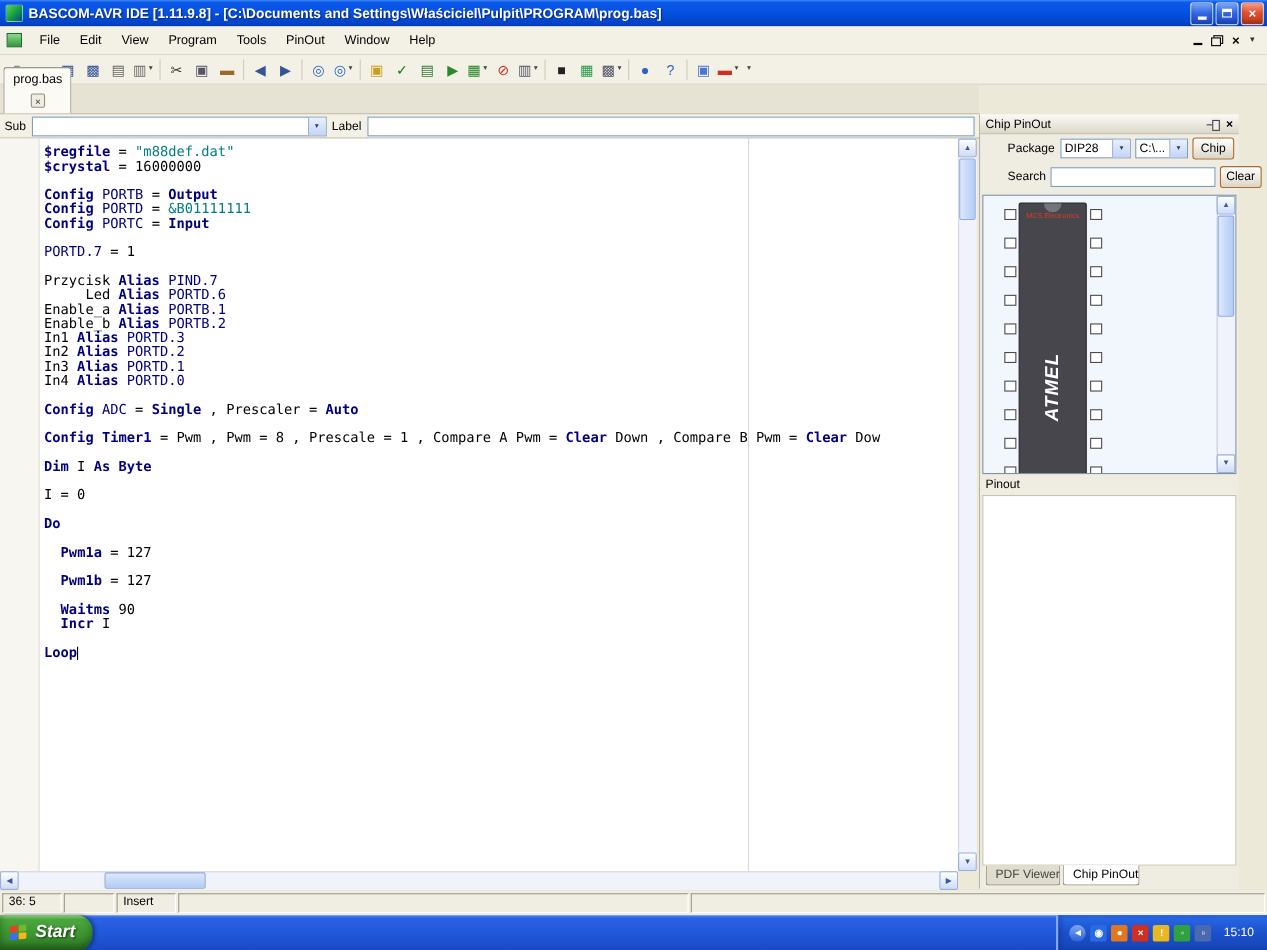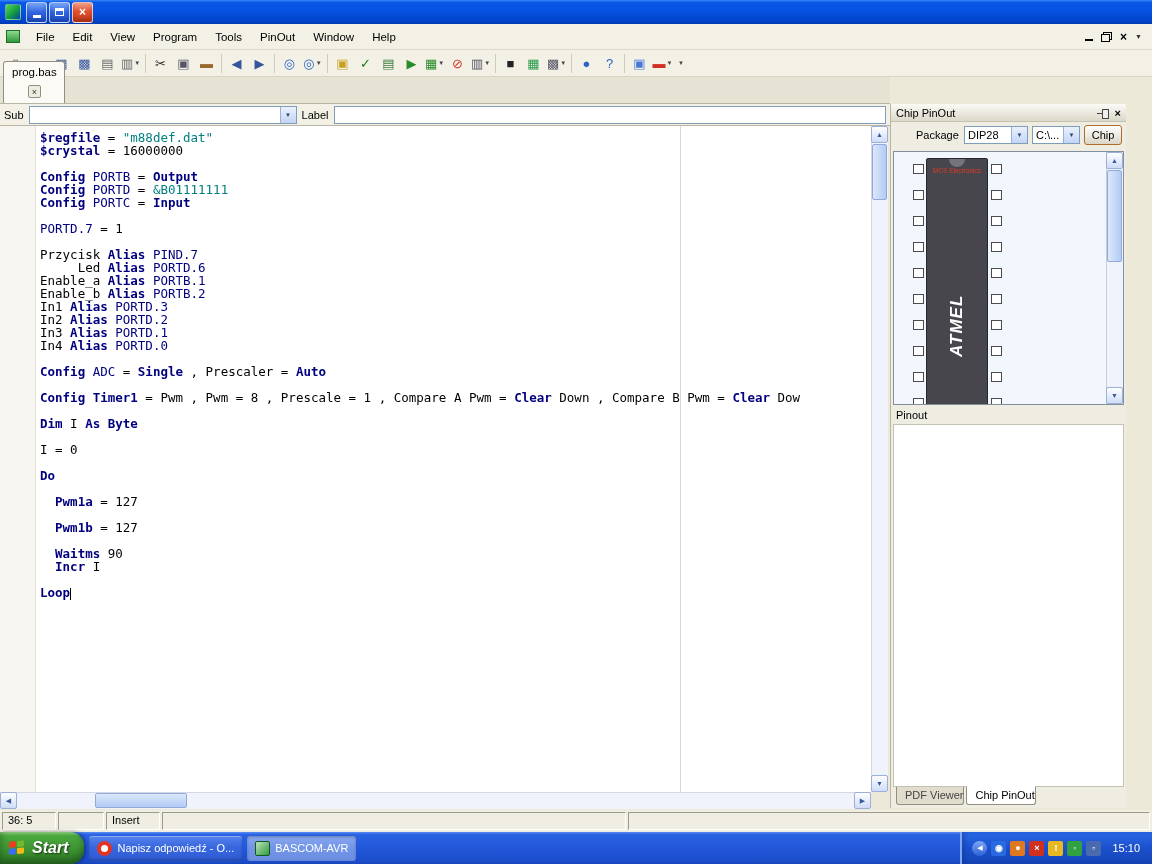--- a/index.html
+++ b/index.html
@@ -156,20 +156,21 @@
     color:#fff; font-size:9px; font-weight:bold; }
   .tray-time { color:#fff; font-size:11px; margin-left:7px; }
 </style>
 </head>
 <body>
 
 <div class="screen">
 
   <div class="titlebar">
     <div class="title-icon"></div>
+    <div class="title-text">BASCOM-AVR IDE [1.11.9.8] - [C:\Documents and Settings\Właściciel\Pulpit\PROGRAM\prog.bas]</div>
     <div class="tb-btns">
       <div class="tb-btn">
           <span class="min-glyph"></span>
         </div>
       <div class="tb-btn">
           <span class="res-glyph"></span>
         </div>
       <div class="tb-btn close">
           <span>×</span>
         </div>
@@ -346,20 +347,25 @@
       <span class="cp-lab">Package</span>
       <div class="combo cp-combo-pkg">
         <span class="combo-val">DIP28</span>
         <span class="combo-arrow">▼</span>
       </div>
       <div class="combo cp-combo-path">
         <span class="combo-val">C:\...</span>
         <span class="combo-arrow">▼</span>
       </div>
       <div class="xp-btn">Chip</div>
+    </div>
+    <div class="cp-row">
+      <span class="cp-lab">Search</span>
+      <input class="cp-search-input" value="" style="">
+      <div class="xp-btn">Clear</div>
     </div>
     <div class="cp-view">
       <div class="chipwrap" id="chipwrap">
         <div class="chip-body">
           <div class="chip-notch"></div>
           <div class="chip-vendor">MCS Electronics</div>
           <div class="chip-logo">ATMEL</div>
         </div>
       <div class="pin" style="left: 19px; top: 12px;"></div>
           <div class="pin" style="left: 97px; top: 12px;"></div>
@@ -407,30 +413,20 @@
   <div class="taskbar">
     <div class="start-btn">
       <span class="win-flag">
           <i class="wf-r"></i>
           <i class="wf-g"></i>
           <i class="wf-b"></i>
           <i class="wf-y"></i>
         </span>
       <span>Start</span>
     </div>
-    <div id="task-buttons" style="display:flex;align-items:center">
-        <div class="task-btn">
-          <span class="task-ico ico-opera"></span>
-          <span>Napisz odpowiedź - O...</span>
-        </div>
-        <div class="task-btn active">
-          <span class="task-ico ico-bascom"></span>
-          <span>BASCOM-AVR</span>
-        </div>
-      </div>
     <div class="tray">
       <div class="tray-chev">◀</div>
       <div id="tray-icons" style="display:flex;gap:4px">
           <div class="tray-ico" style="background: rgb(42, 106, 224);">◉</div>
           <div class="tray-ico" style="background: rgb(224, 120, 32);">●</div>
           <div class="tray-ico" style="background: rgb(208, 48, 32);">×</div>
           <div class="tray-ico" style="background: rgb(232, 184, 32);">!</div>
           <div class="tray-ico" style="background: rgb(48, 160, 64);">◦</div>
           <div class="tray-ico" style="background: rgb(74, 106, 176);">▫</div>
         </div>

